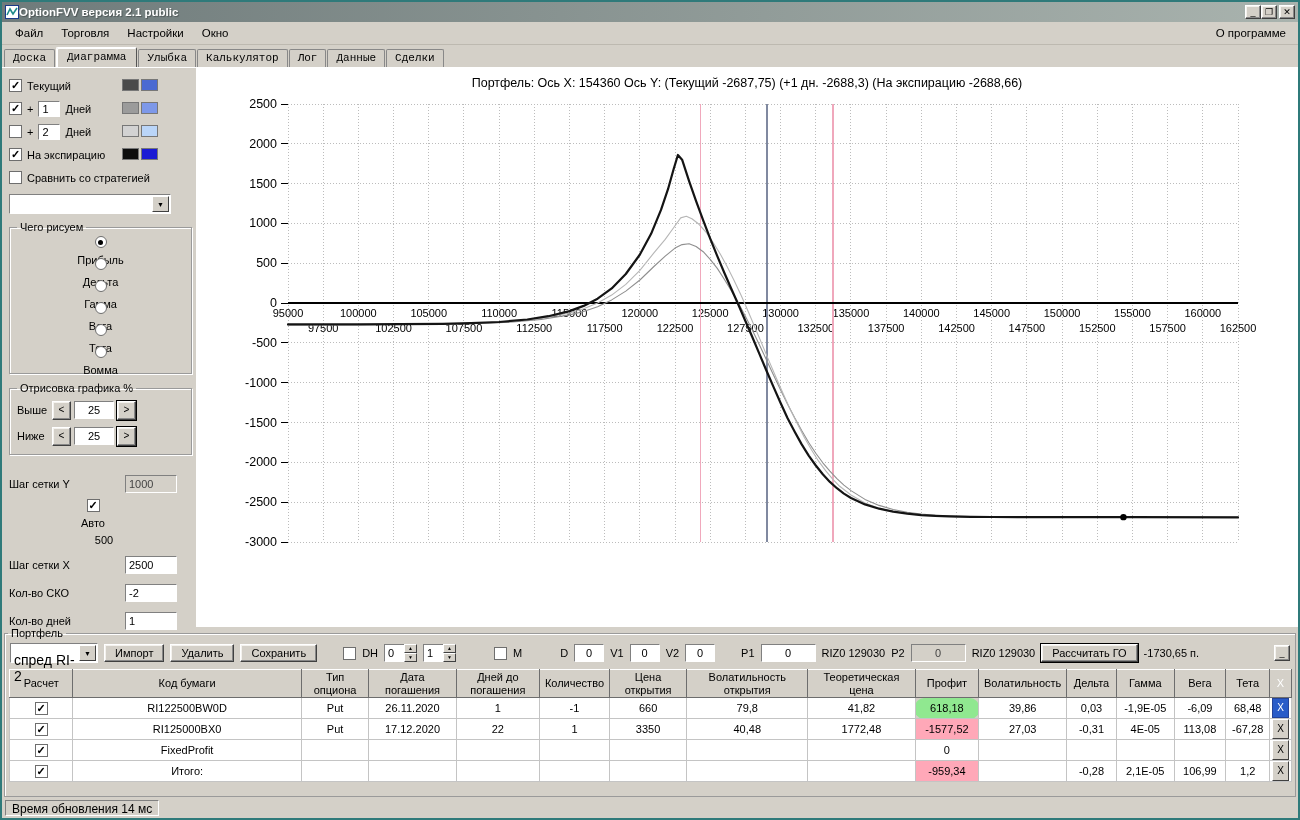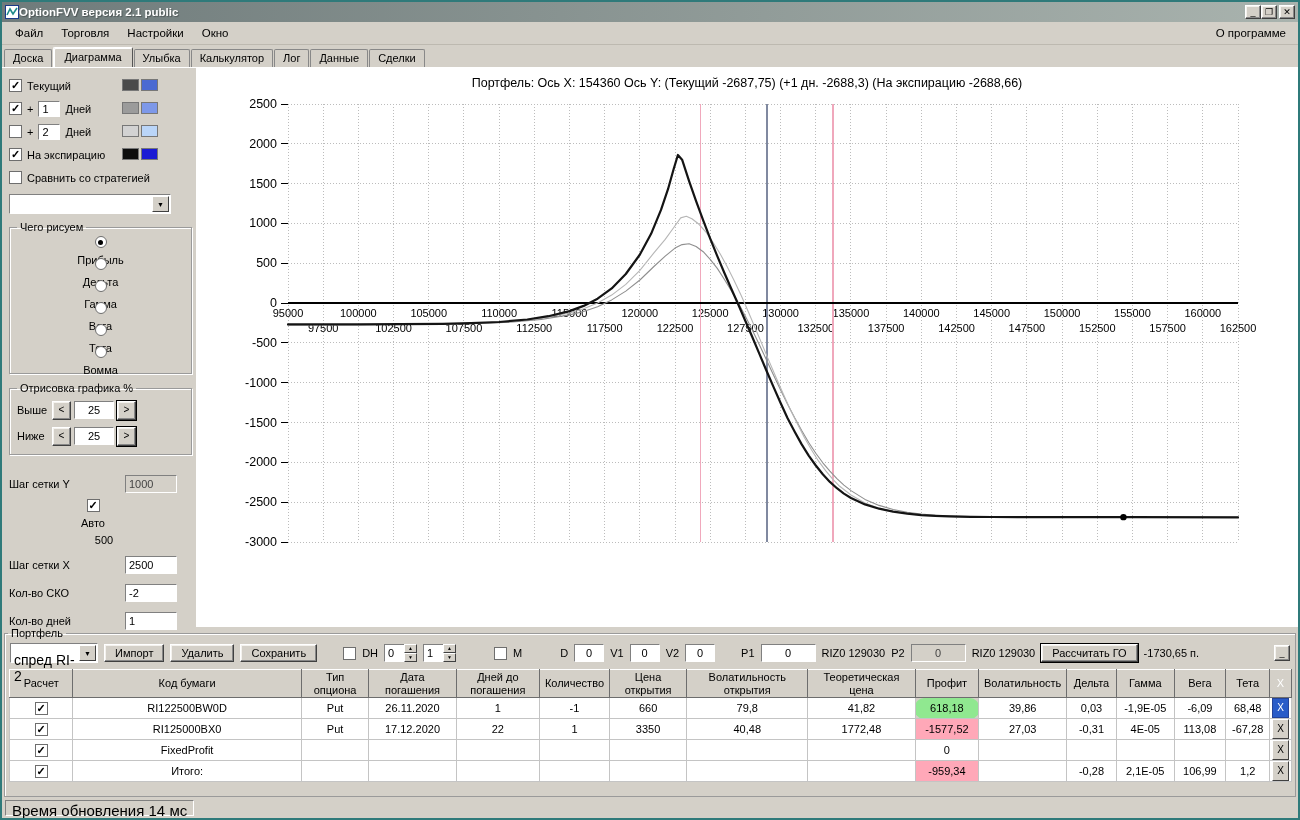--- a/index.html
+++ b/index.html
@@ -35,21 +35,21 @@
   .winbtn.close { margin-left:2px; }
 
   
   .menubar { height:23px; flex:none; display:flex; align-items:center; padding:0 4px;
              font-size:11.5px; border-bottom:1px solid #bdb9b0; }
   .menu-item { padding:3px 9px; }
   .menu-about { margin-left:auto; padding:3px 8px; }
   .tabbar { height:22px; flex:none; display:flex; align-items:flex-end; padding:0 2px; }
   .tab { font-size:11px; margin-top:3px; margin-right:1px; padding:2px 8px 3px 8px;
          border:1px solid #888; border-bottom:none; background:#d4d0c8;
-         border-top-left-radius:2px; border-top-right-radius:2px; }
+         border-top-left-radius:2px; border-top-right-radius:2px;font-family:Liberation Mono, monospace; }
   .tab.active { padding:3px 10px 4px 10px; position:relative; z-index:2;
                 border-color:#fff #555 #d4d0c8 #fff; box-shadow:inset 1px 1px 0 #fff; }
 
   
   .main { flex:1; min-height:0; display:flex; border-top:1px solid #fff; }
   .left-panel { width:194px; flex:none; padding:6px 4px 0 7px; font-size:11px; }
   .chart-area { flex:1; background:#ffffff; overflow:hidden; }
   .chart-title { text-align:center; font-size:12.5px; padding:8px 0 2px 0; color:#000; }
 
   
@@ -109,21 +109,21 @@
   table.pos td.profit[data-tone="neg"] { background:var(--profit-neg); }
   th.xh { background:var(--sel-blue); color:#fff; }
   td.xcell { padding:0; background:#d4d0c8; }
   .xbtn { display:block; width:100%; height:100%; line-height:18px; text-align:center;
           background:#d4d0c8; border:1px solid; border-color:#fff #404040 #404040 #fff;
           font-size:10px; }
   .xbtn.on { background:var(--sel-blue); color:#fff; border-color:#24439a; }
 
   
   .statusbar { height:20px; flex:none; display:flex; gap:3px; align-items:stretch;
-               padding:2px 3px; font-size:15px; }
+               padding:2px 3px; font-size:12px; }
   .status-cell { border:1px solid; border-color:#808080 #ffffff #ffffff #808080;
                  padding:1px 6px; white-space:nowrap; }
   .status-cell.grow { flex:1; }
 </style>
 </head>
 <body>
 
 <div class="window">
 
   <div class="titlebar">

